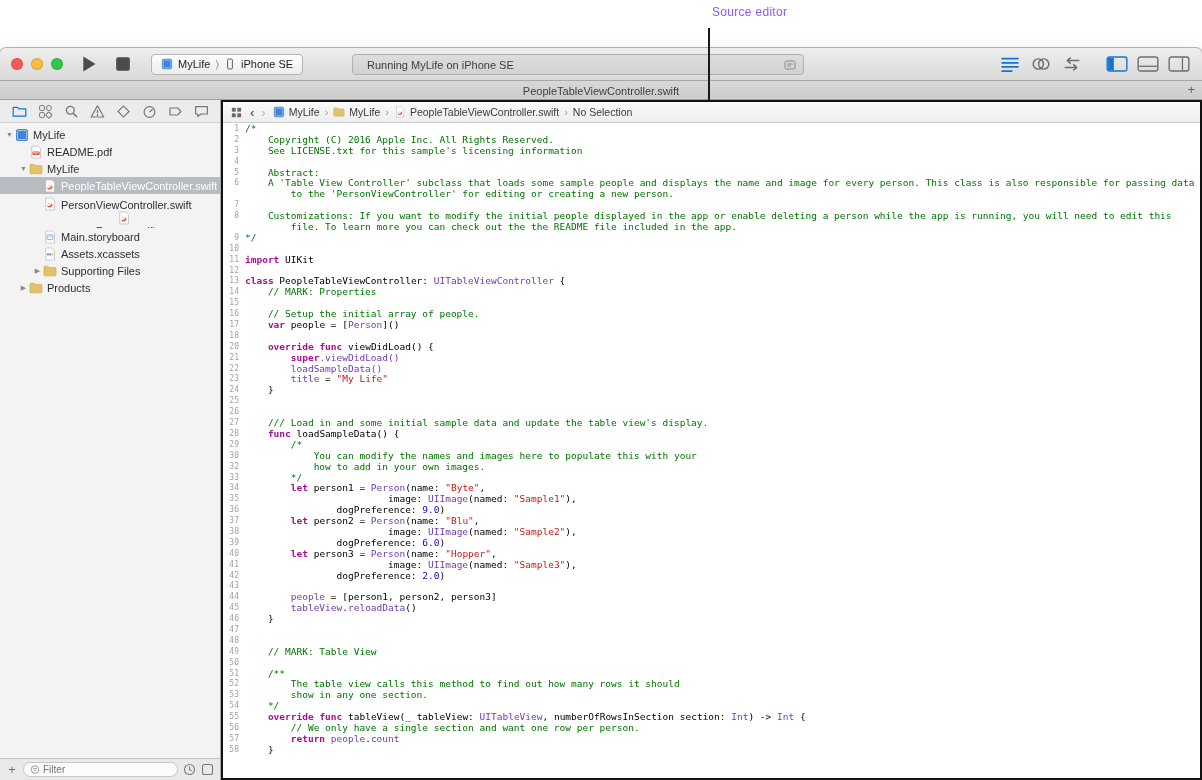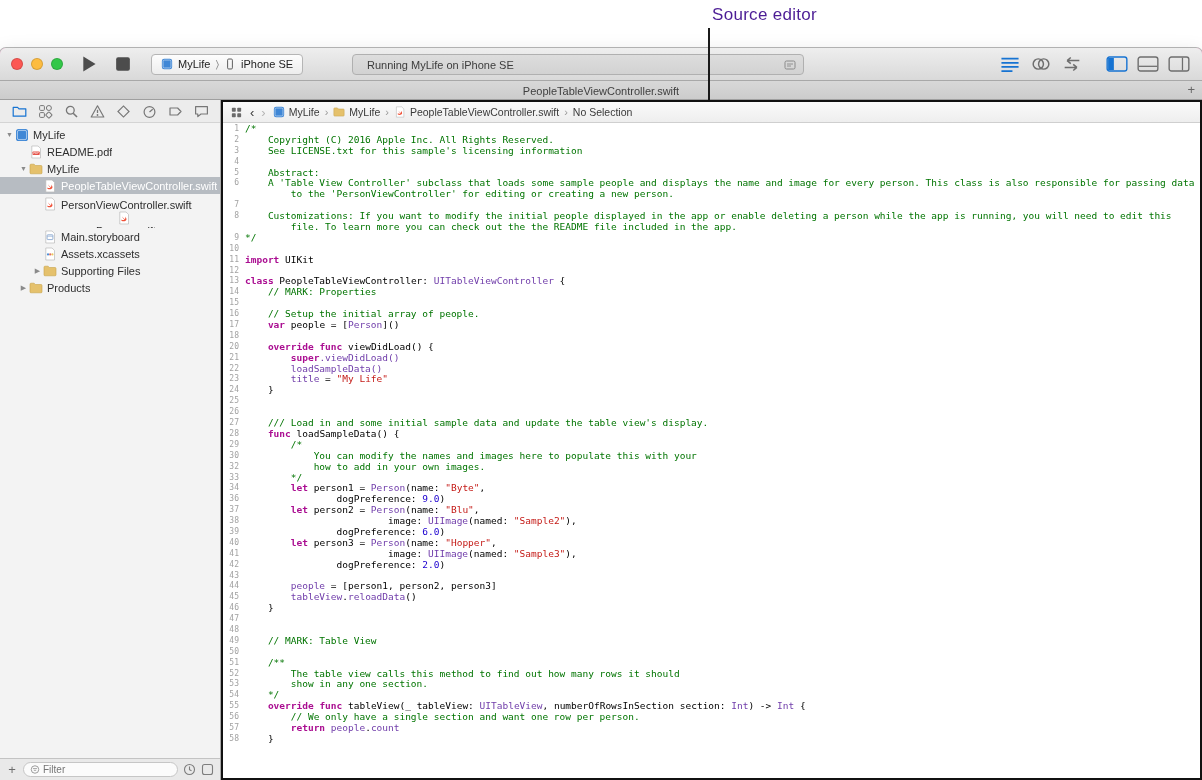--- a/index.html
+++ b/index.html
@@ -1,21 +1,21 @@
 <!DOCTYPE html>
 <html style="--accent: #1673d2; --sel-bg: #b7bcc2; --c-comment: #007400; --c-keyword: #aa0d91; --c-string: #c41a16; --c-number: #1c00cf; --c-ident: #703daa;"><head>
 <meta charset="utf-8">
 <style>
   * { margin:0; padding:0; box-sizing:border-box; }
   html,body { width:1202px; height:780px; background:#fff; overflow:hidden;
     font-family:"Liberation Sans", sans-serif; }
   .canvas { position:absolute; top:0; left:0; width:1202px; height:780px; }
 
   
-  .ann-label { position:absolute; left:712px; top:5px; font-size:17px; color:#4c1d95; letter-spacing:.3px; }
+  .ann-label { position:absolute; left:712px; top:5px; font-size:12px; color:#8b5cf6; letter-spacing:.3px; }
   .ann-line  { position:absolute; left:708px; top:28px; width:2px; height:72px; background:#1a1a1a; z-index:50; }
 
   
   .window { position:absolute; left:0; top:48px; width:1202px; height:732px; background:#f9a8d4;
     border-radius:6px 6px 0 0; box-shadow:0 0 0 1px rgba(0,0,0,.28), 0 8px 22px rgba(0,0,0,.18); }
 
   
   .toolbar { position:relative; height:33px; border-radius:6px 6px 0 0;
     background:linear-gradient(#eeeeee,#d9d9d9); border-bottom:1px solid #a8a8a8;
     display:flex; align-items:center; }
@@ -444,20 +444,21 @@
             <div class="crow"><span class="ln">24</span><span class="ct"><span class="tk-p">    }</span></span></div>
             <div class="crow"><span class="ln">25</span><span class="ct"></span></div>
             <div class="crow"><span class="ln">26</span><span class="ct"></span></div>
             <div class="crow"><span class="ln">27</span><span class="ct"><span class="tk-c">    /// Load in and some initial sample data and update the table view's display.</span></span></div>
             <div class="crow"><span class="ln">28</span><span class="ct"><span class="tk-p">    </span><span class="tk-k">func</span><span class="tk-p"> loadSampleData() {</span></span></div>
             <div class="crow"><span class="ln">29</span><span class="ct"><span class="tk-c">        /*</span></span></div>
             <div class="crow"><span class="ln">30</span><span class="ct"><span class="tk-c">            You can modify the names and images here to populate this with your</span></span></div>
             <div class="crow"><span class="ln">32</span><span class="ct"><span class="tk-c">            how to add in your own images.</span></span></div>
             <div class="crow"><span class="ln">33</span><span class="ct"><span class="tk-c">        */</span></span></div>
             <div class="crow"><span class="ln">34</span><span class="ct"><span class="tk-p">        </span><span class="tk-k">let</span><span class="tk-p"> person1 = </span><span class="tk-i">Person</span><span class="tk-p">(name: </span><span class="tk-s">"Byte"</span><span class="tk-p">,</span></span></div>
+            <div class="crow"><span class="ln">35</span><span class="ct"><span class="tk-p">                         image: </span><span class="tk-i">UIImage</span><span class="tk-p">(named: </span><span class="tk-s">"Sample1"</span><span class="tk-p">),</span></span></div>
             <div class="crow"><span class="ln">36</span><span class="ct"><span class="tk-p">                dogPreference: </span><span class="tk-n">9.0</span><span class="tk-p">)</span></span></div>
             <div class="crow"><span class="ln">37</span><span class="ct"><span class="tk-p">        </span><span class="tk-k">let</span><span class="tk-p"> person2 = </span><span class="tk-i">Person</span><span class="tk-p">(name: </span><span class="tk-s">"Blu"</span><span class="tk-p">,</span></span></div>
             <div class="crow"><span class="ln">38</span><span class="ct"><span class="tk-p">                         image: </span><span class="tk-i">UIImage</span><span class="tk-p">(named: </span><span class="tk-s">"Sample2"</span><span class="tk-p">),</span></span></div>
             <div class="crow"><span class="ln">39</span><span class="ct"><span class="tk-p">                dogPreference: </span><span class="tk-n">6.0</span><span class="tk-p">)</span></span></div>
             <div class="crow"><span class="ln">40</span><span class="ct"><span class="tk-p">        </span><span class="tk-k">let</span><span class="tk-p"> person3 = </span><span class="tk-i">Person</span><span class="tk-p">(name: </span><span class="tk-s">"Hopper"</span><span class="tk-p">,</span></span></div>
             <div class="crow"><span class="ln">41</span><span class="ct"><span class="tk-p">                         image: </span><span class="tk-i">UIImage</span><span class="tk-p">(named: </span><span class="tk-s">"Sample3"</span><span class="tk-p">),</span></span></div>
             <div class="crow"><span class="ln">42</span><span class="ct"><span class="tk-p">                dogPreference: </span><span class="tk-n">2.0</span><span class="tk-p">)</span></span></div>
             <div class="crow"><span class="ln">43</span><span class="ct"></span></div>
             <div class="crow"><span class="ln">44</span><span class="ct"><span class="tk-p">        </span><span class="tk-i">people</span><span class="tk-p"> = [person1, person2, person3]</span></span></div>
             <div class="crow"><span class="ln">45</span><span class="ct"><span class="tk-p">        </span><span class="tk-i">tableView</span><span class="tk-p">.</span><span class="tk-i">reloadData</span><span class="tk-p">()</span></span></div>

